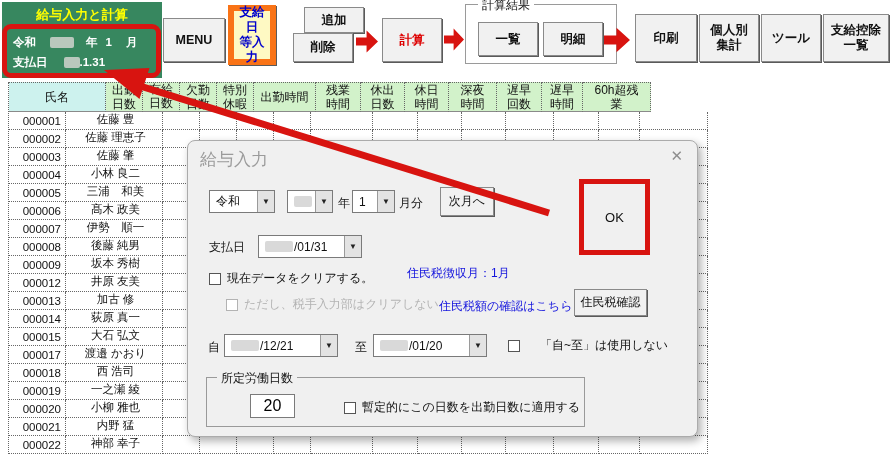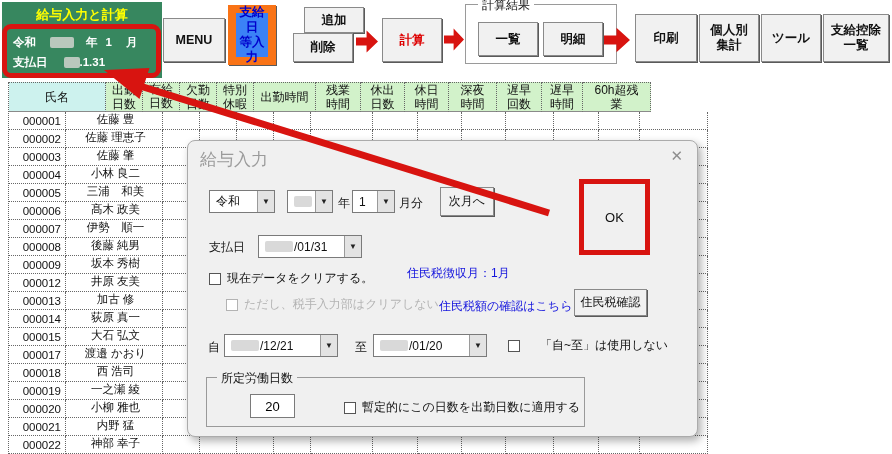--- a/index.html
+++ b/index.html
@@ -17,21 +17,21 @@
   .gp-line { display:flex; align-items:center; color:#fff; font-weight:600; font-size:11.5px;
     height:20px; }
   .redact { display:inline-block; background:#b9c8bd; border-radius:2px; height:11px; }
   .redact.dlg { background:#d9d9d9; }
 
   
   .btn { position:absolute; background:#f1f1f1; border:1px solid #8a8a8a;
     box-shadow:1px 1px 0 0 #5a5a5a; display:flex; align-items:center; justify-content:center;
     text-align:center; font-weight:bold; font-size:12.5px; white-space:pre-line;
     line-height:15px; color:#111; z-index:5; cursor:default; }
-  .btn.blue { color:var(--button-blue); border:8px solid #f97316; background:#3b82f6; }
+  .btn.blue { color:var(--button-blue); border:6px solid #f97316; background:#fef9c3; }
   .btn.red  { color:var(--calc-red); }
   .groupbox { position:absolute; border:1px solid #9a9a9a; z-index:4; }
   .groupbox .legend { position:absolute; top:-8px; left:12px; background:#fff;
     padding:0 4px; font-size:12px; color:#111; }
   .flow-arrow { position:absolute; background:var(--annotation-red); z-index:6;
     clip-path:polygon(0 34%, 48% 34%, 48% 6%, 100% 50%, 48% 94%, 48% 66%, 0 66%); }
 
   
   #grid { position:absolute; left:8px; top:82px; z-index:1; border-left:1px dotted #666; }
   .grid-row { display:flex; }
@@ -69,21 +69,21 @@
   .cb.disabled .box { border-color:#b3b3b3; }
   .blue-text { position:absolute; color:var(--link-blue); font-size:12px; }
   .ok-rect { position:absolute; left:391px; top:38px; width:71px; height:76px;
     border:5px solid var(--annotation-red); display:flex; align-items:center; justify-content:center;
     font-size:13px; color:#111; z-index:12; }
   .wd-group { position:absolute; left:18px; top:236px; width:379px; height:50px;
     border:1px solid #9a9a9a; }
   .wd-group .legend { position:absolute; top:-8px; left:10px; background:#f0f0f0;
     padding:0 4px; font-size:12px; }
   .wd-input { position:absolute; left:43px; top:16px; width:45px; height:24px; background:#fff;
-    border:1px solid #7a7a7a; text-align:center; font-size:13px;
+    border:1px solid #7a7a7a; text-align:center; font-size:16px;
     font-family:"Liberation Sans","DejaVu Sans",sans-serif; }
 
   
   .big-arrow { position:absolute; left:0; top:0; z-index:30; pointer-events:none; }
   .big-arrow line { stroke:var(--annotation-red); stroke-width:7; }
   .big-arrow polygon { fill:var(--annotation-red); }
 </style>
 </head>
 <body>
 

